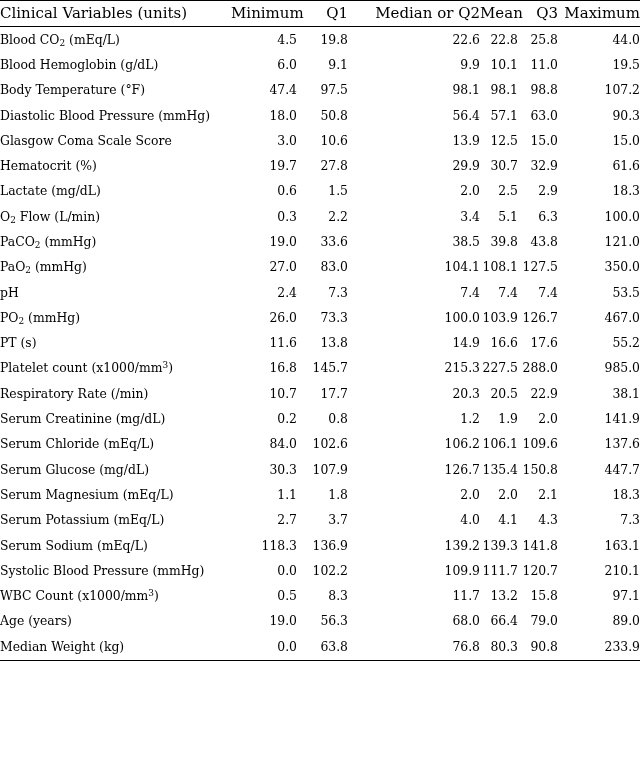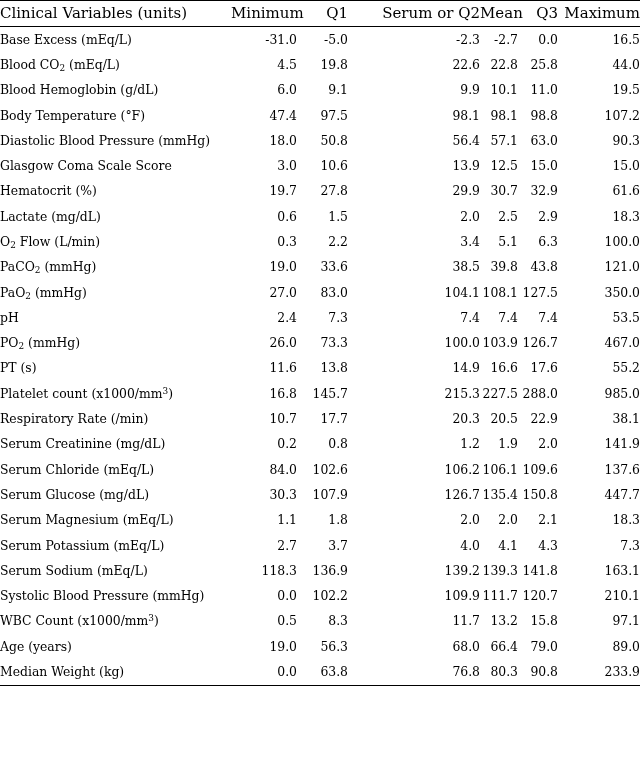--- a/index.html
+++ b/index.html
@@ -99,41 +99,32 @@
     <thead>
       <tr class="rule-top">
         <td colspan="7">
             <div class="rule"></div>
           </td>
       </tr>
       <tr class="head-row">
         <th class="c-var">Clinical Variables (units)</th>
         <th class="c-num pad-min">Minimum</th>
         <th class="c-num pad-q1">Q1</th>
-        <th class="c-num pad-med">Serum or Q2</th>
+        <th class="c-num pad-med">Median or Q2</th>
         <th class="c-num pad-mean">Mean</th>
         <th class="c-num pad-q3">Q3</th>
         <th class="c-num pad-max">Maximum</th>
       </tr>
       <tr class="rule-top">
         <td colspan="7">
             <div class="rule"></div>
           </td>
       </tr>
     </thead>
     <tbody id="tbody">
-        <tr class="data-row">
-          <td class="c-var">Base Excess (mEq/L)</td>
-          <td class="c-num pad-min">-31.0</td>
-          <td class="c-num pad-q1">-5.0</td>
-          <td class="c-num pad-med">-2.3</td>
-          <td class="c-num pad-mean">-2.7</td>
-          <td class="c-num pad-q3">0.0</td>
-          <td class="c-num pad-max">16.5</td>
-        </tr>
         <tr class="data-row">
           <td class="c-var">Blood CO<sub>2</sub> (mEq/L)</td>
           <td class="c-num pad-min">4.5</td>
           <td class="c-num pad-q1">19.8</td>
           <td class="c-num pad-med">22.6</td>
           <td class="c-num pad-mean">22.8</td>
           <td class="c-num pad-q3">25.8</td>
           <td class="c-num pad-max">44.0</td>
         </tr>
         <tr class="data-row">

